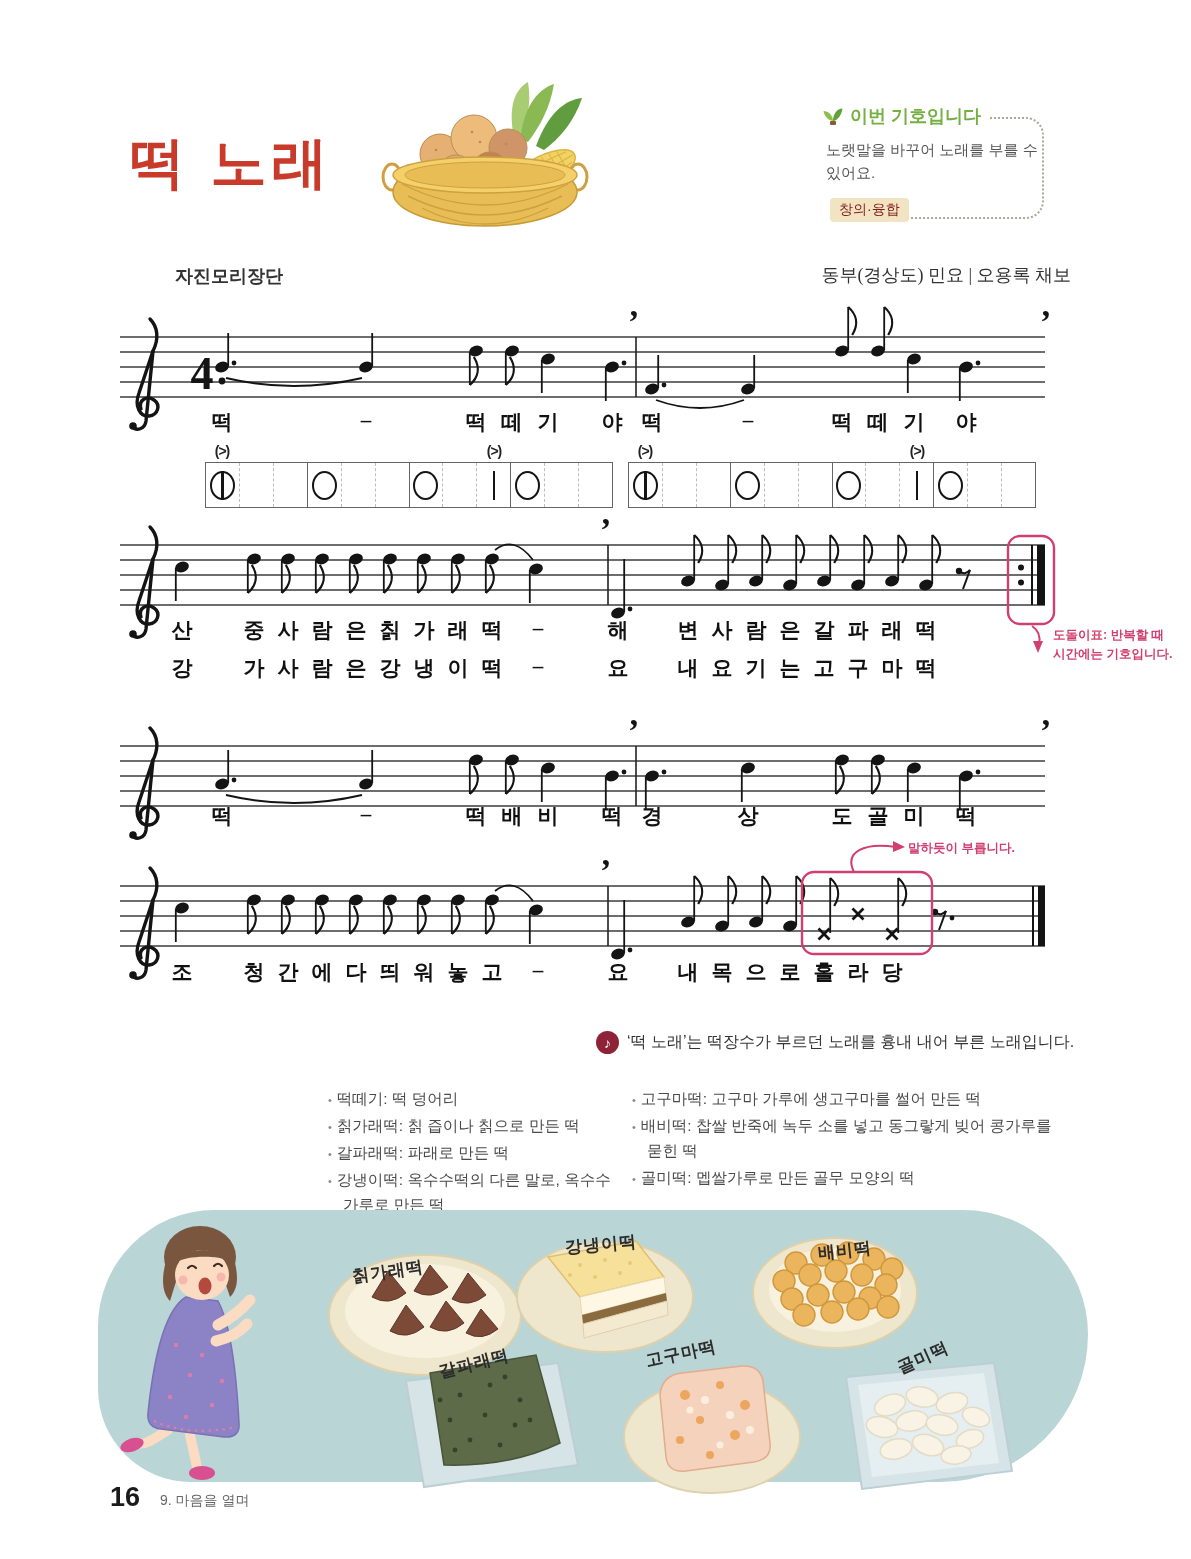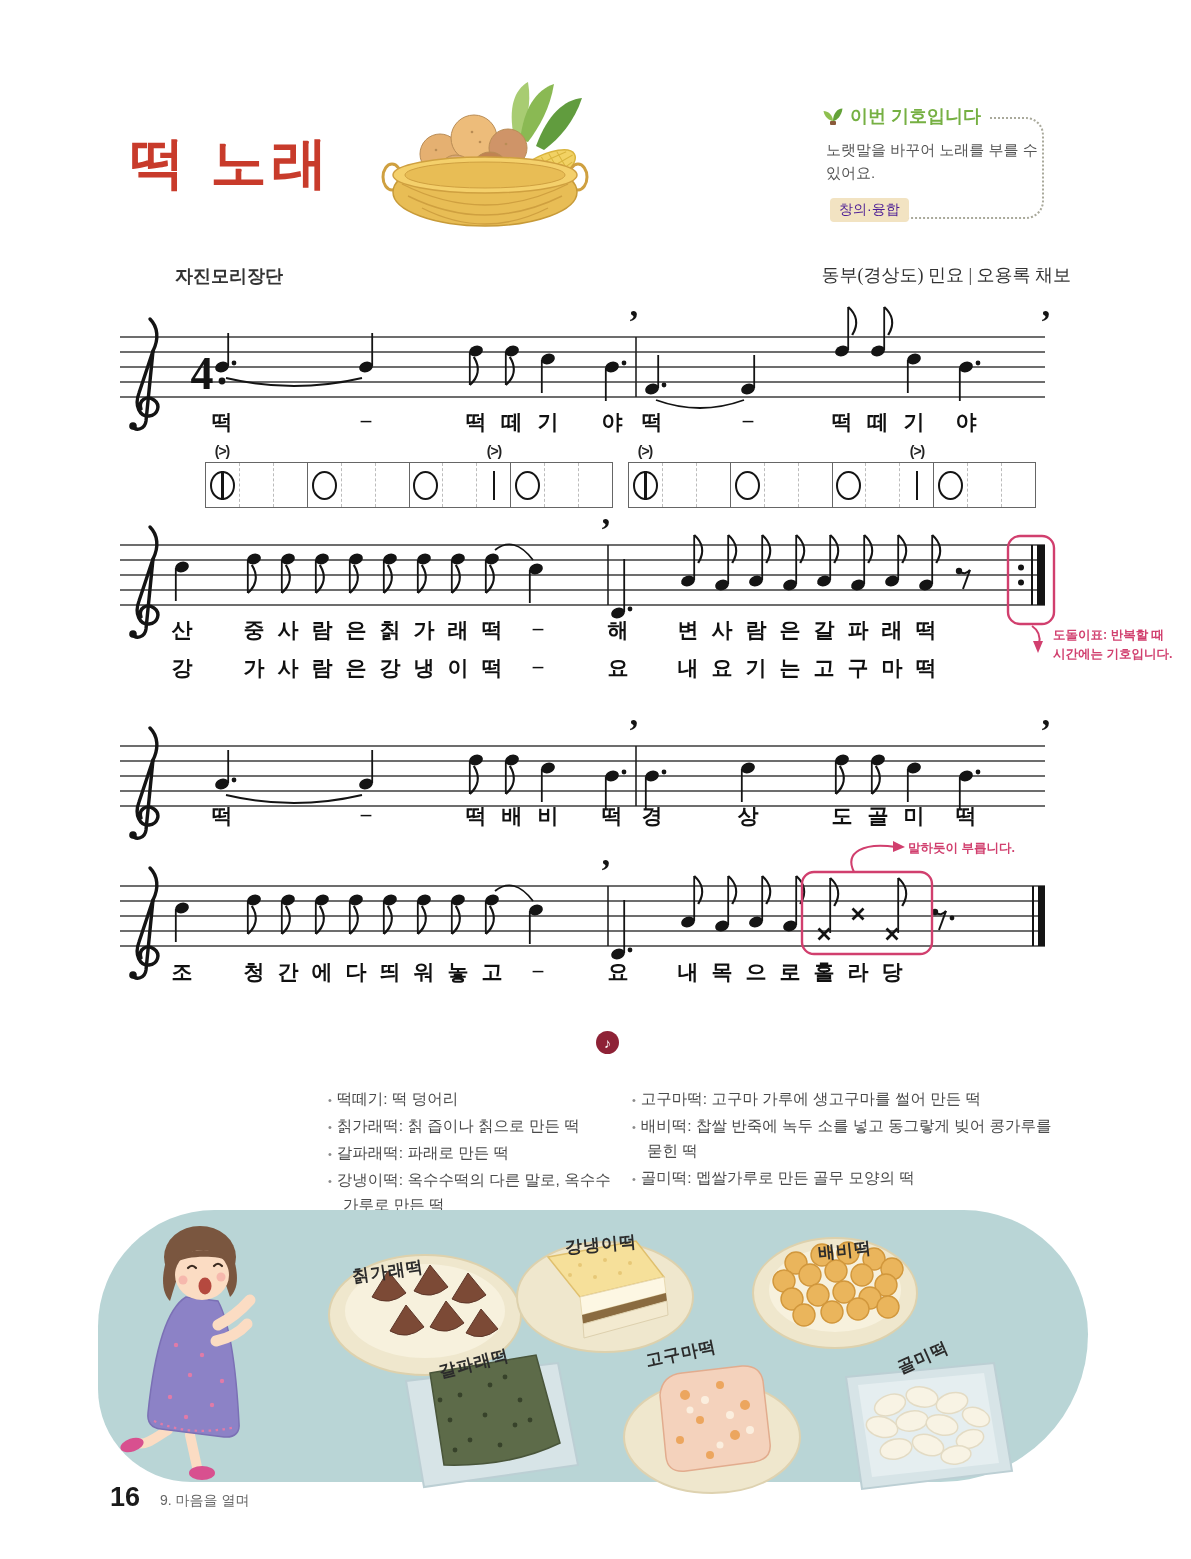--- a/index.html
+++ b/index.html
@@ -7,21 +7,21 @@
         font-family:"Liberation Sans",sans-serif;color:#222;}
   .abs{position:absolute;}
 
   
   .title{left:116px;top:126px;font-size:56px;font-weight:900;color:#c83b2b;letter-spacing:5px;margin-left:13px;}
   .lesson-border{left:830px;top:117px;width:212px;height:98px;border:2px dotted #a9a99b;
                  border-left:none;border-radius:0 18px 18px 0;}
   .lesson-head{left:822px;top:104px;background:#fff;padding:0 8px 0 0;display:flex;align-items:center;gap:6px;
                font-size:18px;font-weight:800;color:#76b043;z-index:3;}
   .lesson-body{left:826px;top:138px;width:214px;font-size:15px;line-height:1.55;color:#555;}
-  .lesson-badge{left:830px;top:198px;background:#f2e3c2;color:#4c1d95;font-size:14px;
+  .lesson-badge{left:830px;top:198px;background:#f2e3c2;color:#7f1d1d;font-size:14px;
                 padding:3px 9px;border-radius:4px;z-index:3;}
 
   
   .rhythm-label{left:175px;top:264px;font-size:18px;font-weight:600;color:#333;}
   .credit{right:120px;top:263px;font-size:18px;color:#333;font-family:"Liberation Serif",serif;}
 
   
   .lyr{position:absolute;transform:translateX(-50%);font-family:"Liberation Serif",serif;
        font-size:21px;font-weight:600;color:#111;white-space:nowrap;}
 
@@ -511,20 +511,21 @@
       <span class="jaccent" style="left: 645px; top: 443px;">(&gt;)</span>
       <span class="jaccent" style="left: 917px; top: 443px;">(&gt;)</span>
     </div>
 
   <div class="ann ann1" style="left:1053px;top:626px;">도돌이표: 반복할 때
 시간에는 기호입니다.</div>
   <div class="ann" style="left:908px;top:839px;">말하듯이 부릅니다.</div>
 
   <div class="abs song-note">
     <span class="note-icon">♪</span>
+    <span>‘떡 노래’는 떡장수가 부르던 노래를 흉내 내어 부른 노래입니다.</span>
   </div>
 
   <div id="vocab-left" class="vocab" style="left:328px;top:1086px;width:302px;">
       <div class="vocab-item"><span class="bullet">•</span>떡떼기: 떡 덩어리</div>
       <div class="vocab-item"><span class="bullet">•</span>칡가래떡: 칡 즙이나 칡으로 만든 떡</div>
       <div class="vocab-item"><span class="bullet">•</span>갈파래떡: 파래로 만든 떡</div>
       <div class="vocab-item"><span class="bullet">•</span>강냉이떡: 옥수수떡의 다른 말로, 옥수수 가루로 만든 떡</div>
     </div>
   <div id="vocab-right" class="vocab" style="left:632px;top:1086px;width:438px;">
       <div class="vocab-item"><span class="bullet">•</span>고구마떡: 고구마 가루에 생고구마를 썰어 만든 떡</div>

